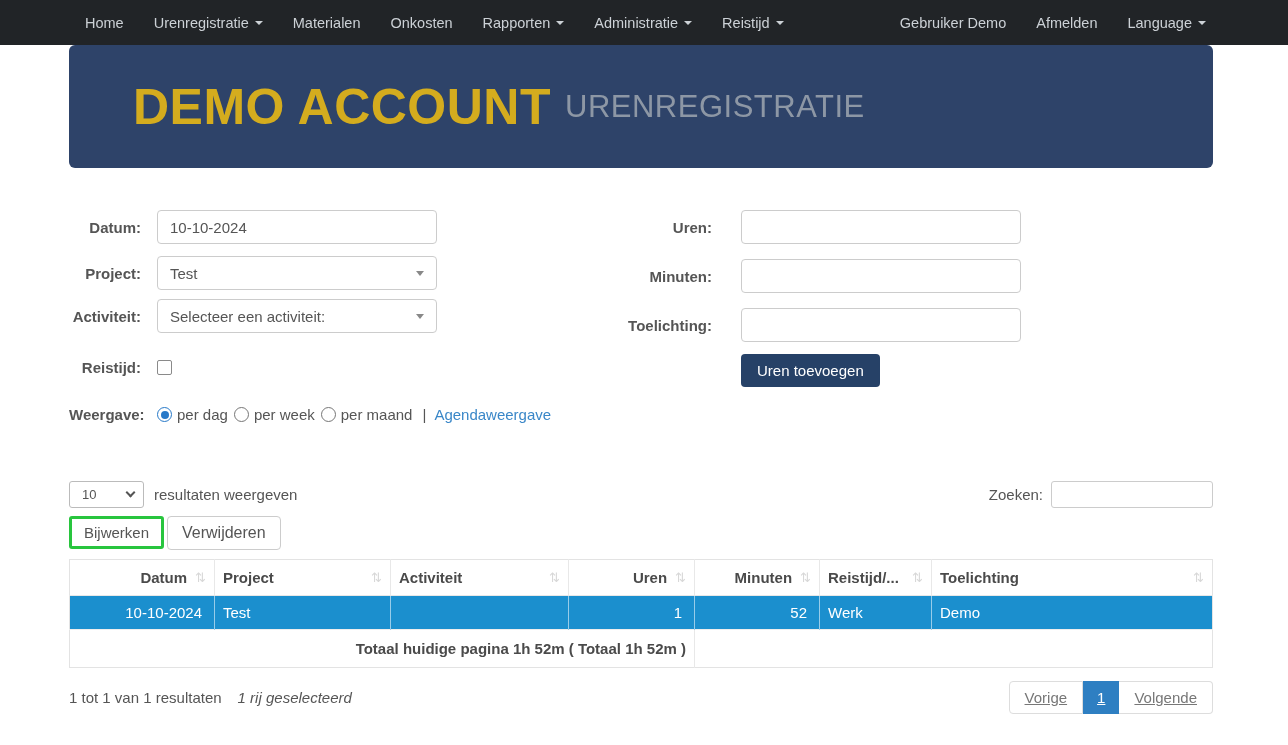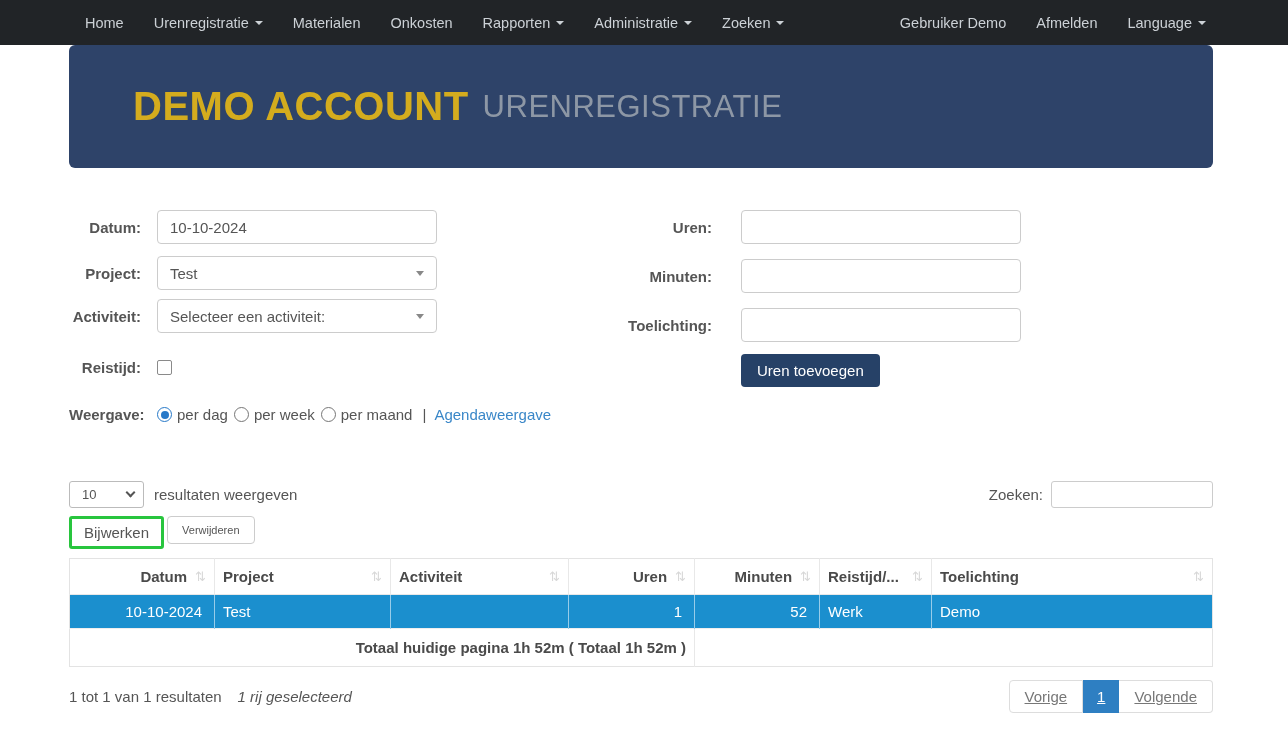--- a/index.html
+++ b/index.html
@@ -9,21 +9,21 @@
   }
   
   .navbar { height:45px; background:#212427; display:flex; justify-content:space-between; padding:0 67px 0 70px;text-align:center; }
   .nav-left, .nav-right { display:flex; }
   .nav-item { display:flex; align-items:center; padding:0 15px; color:#ccd1d6; font-size:14.5px; cursor:pointer; white-space:nowrap; }
   .caret { display:inline-block; width:0; height:0; border-left:4px solid transparent; border-right:4px solid transparent; border-top:4px solid #ccd1d6; margin-left:6px; }
   
   .container { margin:0 69px; width:1144px; }
   
   .banner { height:123px; background:#2e4369; border-radius:6px; display:flex; align-items:center; padding-left:64px; }
-  .banner-title { color:#d4ac1e; font-size:40px; font-weight:bold; letter-spacing:.5px; }
+  .banner-title { color:#d4ac1e; font-size:50px; font-weight:bold; letter-spacing:.5px; }
   .banner-subtitle { color:#8d97a5; font-size:31px; margin-left:14px; letter-spacing:.5px; }
   
   .form-section { display:flex; margin-top:42px; }
   .form-col-left { width:536px; }
   .form-col-right { flex:1; }
   .frow { display:flex; align-items:center; margin-bottom:12px; }
   .flabel { width:72px; text-align:right; font-weight:bold; color:#555; flex-shrink:0; margin-right:16px; }
   .flabel-r { width:107px; text-align:right; font-weight:bold; color:#555; flex-shrink:0; margin-right:29px; }
   .text-input { width:280px; height:34px; border:1px solid #ccc; border-radius:4px; padding:0 12px; font-size:15px; color:#555; font-family:inherit; background:#fff; }
   .select-box { width:280px; height:34px; border:1px solid #ccc; border-radius:4px; padding:0 12px; display:flex; align-items:center; justify-content:space-between; cursor:pointer; background:#fff; }
@@ -41,21 +41,21 @@
   
   .results-row { margin-top:46px; display:flex; align-items:center; }
   .length-select { width:75px; height:27px; border:1px solid #bbb; border-radius:3px; padding:0 9px 0 12px; display:flex; align-items:center; justify-content:space-between; font-size:13px; color:#555; cursor:pointer; background:#fff; }
   .chevron { width:7px; height:7px; border-right:2px solid #555; border-bottom:2px solid #555; transform:rotate(45deg); margin-top:-4px; }
   .results-text { margin-left:10px; }
   .search-wrap { margin-left:auto; display:flex; align-items:center; }
   .search-label { margin-right:8px; }
   .search-input { width:162px; height:27px; border:1px solid #ccc; border-radius:3px; padding:0 8px; font-size:14px; color:#555; font-family:inherit; }
   .action-row { margin-top:8px; display:flex; align-items:flex-start; }
   .btn-bijwerken { background:#fff; border:3px solid #28c53e; border-radius:3px; padding:5px 12px; font-size:15px; color:#555; font-family:inherit; cursor:pointer; }
-  .btn-verwijderen { background:#fff; border:1px solid #ccc; border-radius:4px; padding:7px 14px; font-size:11px; color:#555; font-family:inherit; cursor:pointer; margin-left:3px; }
+  .btn-verwijderen { background:#fff; border:1px solid #ccc; border-radius:4px; padding:7px 14px; font-size:16px; color:#555; font-family:inherit; cursor:pointer; margin-left:3px; }
   
   .data-table { width:100%; border-collapse:collapse; margin-top:9px; border:1px solid #e3e3e3; }
   .data-table thead th { padding:9px 8px; border-left:1px solid #e8e8e8; border-bottom:1px solid #e8e8e8; font-size:15px; color:#4a4a4a; cursor:pointer; }
   .data-table thead th:first-child { border-left:none; }
   .th-inner { display:flex; align-items:center; }
   .th-label { flex:1; text-align:left; font-weight:bold; }
   .th-right .th-label { text-align:right; padding-right:4px; }
   .sort-icon { color:#d8d8d8; margin-left:4px; font-size:13px; font-weight:normal; }
   .row-selected { background:#1b8fce; color:#fff; cursor:pointer; }
   .data-table td { padding:8px 8px; font-size:15px; }
@@ -94,21 +94,21 @@
       </a>
     <a class="nav-item">
         <span>Rapporten</span>
         <span class="caret"></span>
       </a>
     <a class="nav-item">
         <span>Administratie</span>
         <span class="caret"></span>
       </a>
     <a class="nav-item">
-        <span>Zoeken</span>
+        <span>Reistijd</span>
         <span class="caret"></span>
       </a>
   </div>
   <div class="nav-right">
     <a class="nav-item">
         <span>Gebruiker Demo</span>
       </a>
     <a class="nav-item">
         <span>Afmelden</span>
       </a>

